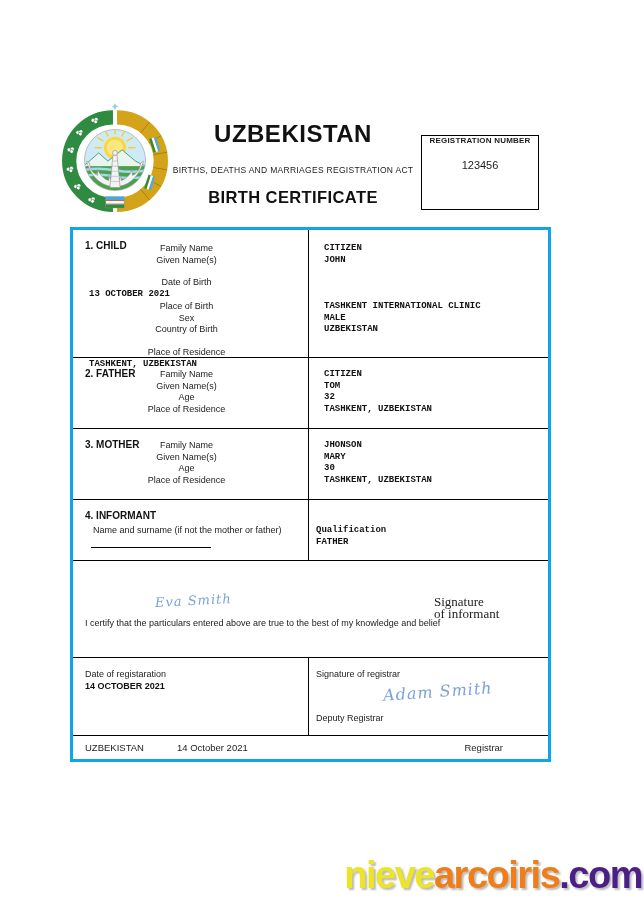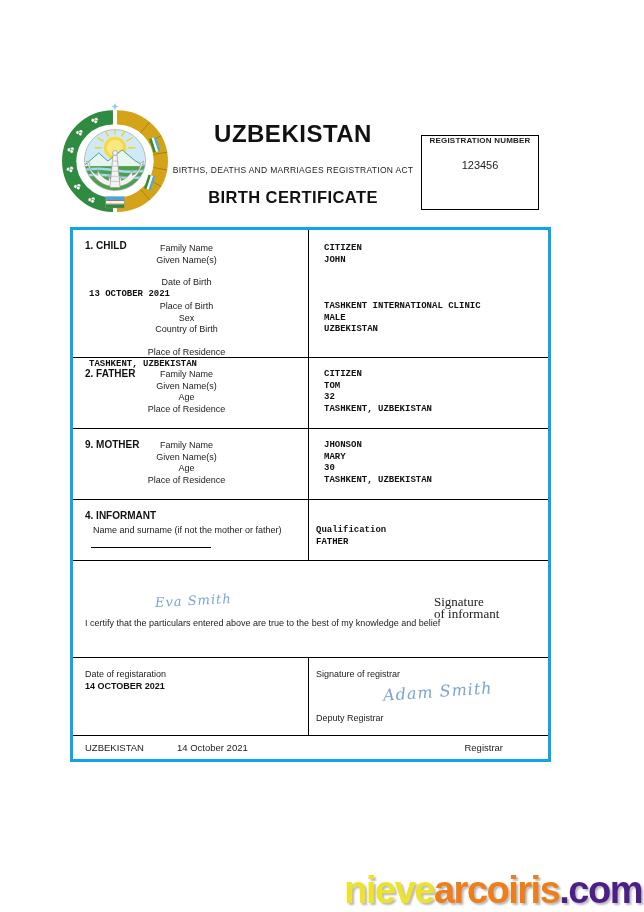--- a/index.html
+++ b/index.html
@@ -45,21 +45,21 @@
   .reg-date-value{position:absolute;left:12px;top:23px;font-size:9px;font-weight:bold;color:#111;}
   .registrar-sig-label{position:absolute;left:243px;top:11px;font-size:9px;color:#222;}
   .sig-registrar{position:absolute;left:310px;top:24px;font-size:16px;transform:rotate(-4deg);}
   .deputy-registrar{position:absolute;left:243px;top:55px;font-size:9px;color:#222;}
   .row-footer{height:24px;display:flex;align-items:center;font-size:9.5px;color:#222;}
   .footer-country{margin-left:12px;}
   .footer-date{margin-left:33px;}
   .footer-registrar{margin-left:auto;margin-right:45px;}
 
   
-  .watermark{position:absolute;right:2px;bottom:0;font-size:38px;font-weight:bold;
+  .watermark{position:absolute;right:2px;bottom:15px;font-size:38px;font-weight:bold;
              letter-spacing:-1.5px;white-space:nowrap;text-shadow:2px 2px 2px rgba(130,130,130,0.55);}
   .wm1{color:#ece32a;}
   .wm2{color:#ef7d1a;}
   .wm3{color:#4b1f86;}
 </style>
 </head>
 <body>
 
 <div class="page">
 
@@ -227,21 +227,21 @@
           <span class="val">32</span>
         </div>
       <div class="line">
           <span class="lbl">Place of Residence</span>
           <span class="val">TASHKENT, UZBEKISTAN</span>
         </div>
     </div>
 
     <div class="trow row-parent">
       <div class="vdiv"></div>
-      <div class="section-title">9. MOTHER</div>
+      <div class="section-title">3. MOTHER</div>
       <div class="line">
           <span class="lbl">Family Name</span>
           <span class="val">JHONSON</span>
         </div>
       <div class="line">
           <span class="lbl">Given Name(s)</span>
           <span class="val">MARY</span>
         </div>
       <div class="line">
           <span class="lbl">Age</span>

